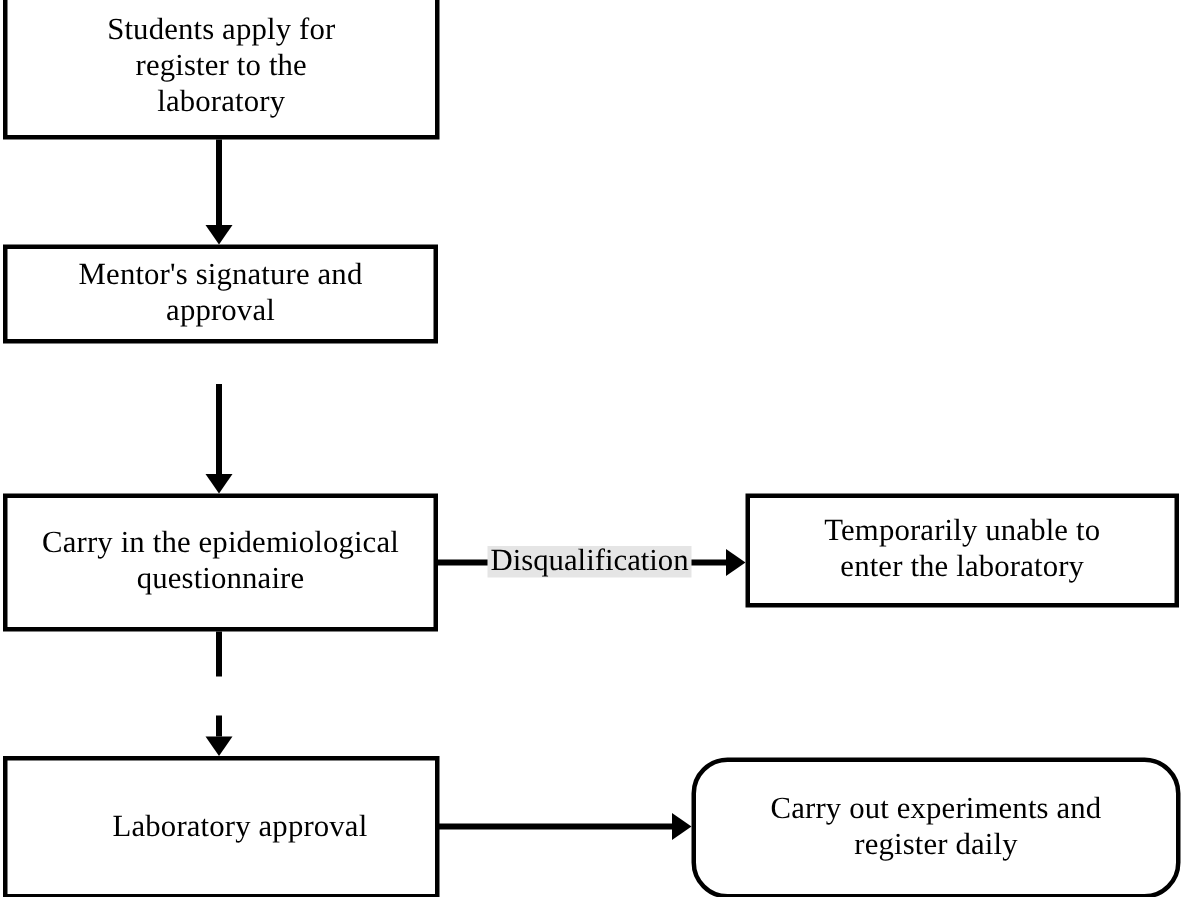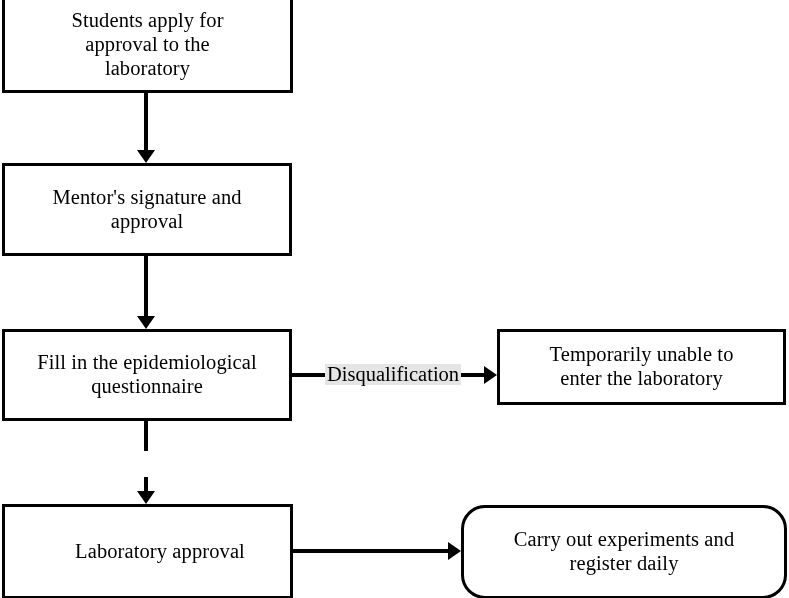--- a/index.html
+++ b/index.html
@@ -34,21 +34,21 @@
     letter-spacing: 0.1px;
     padding: 2px 6px;
   }
   .node .node-label {
     display: block;
     width: 100%;
     white-space: pre-line;
   }
   
   #node-apply        { left: 2px;   top: -3px;  width: 291px; height: 96px; }
-  #node-mentor       { left: 2px;   top: 163px; width: 290px; height: 93px; }
+  #node-mentor       { left: 2px;   top: 163px; width: 290px; height: 66px; }
   #node-questionnaire{ left: 2px;   top: 329px; width: 290px; height: 92px; }
   #node-denied       { left: 497px; top: 329px; width: 289px; height: 76px; }
   #node-approval     { left: 2px;   top: 504px; width: 291px; height: 95px; padding-left: 31px; }
   #node-experiments  { left: 461px; top: 505px; width: 326px; height: 94px; border-radius: 24px; }
 
   
   .conn {
     position: absolute;
     background: #000000;
   }
@@ -85,31 +85,31 @@
   #label-disqualification { left: 325px; top: 364px; }
   #label-qualification    { left: 77px;  top: 452px; }
 </style>
 </head>
 <body>
 
 <div id="canvas">
 
   <div class="node" id="node-apply">
     <span class="node-label">Students apply for
-approval to the
+register to the
 laboratory</span>
   </div>
 
   <div class="node" id="node-mentor">
     <span class="node-label">Mentor's signature and
 approval</span>
   </div>
 
   <div class="node" id="node-questionnaire">
-    <span class="node-label">Fill in the epidemiological
+    <span class="node-label">Carry in the epidemiological
 questionnaire</span>
   </div>
 
   <div class="node" id="node-denied">
     <span class="node-label">Temporarily unable to
 enter the laboratory</span>
   </div>
 
   <div class="node" id="node-approval">
     <span class="node-label">Laboratory approval</span>

